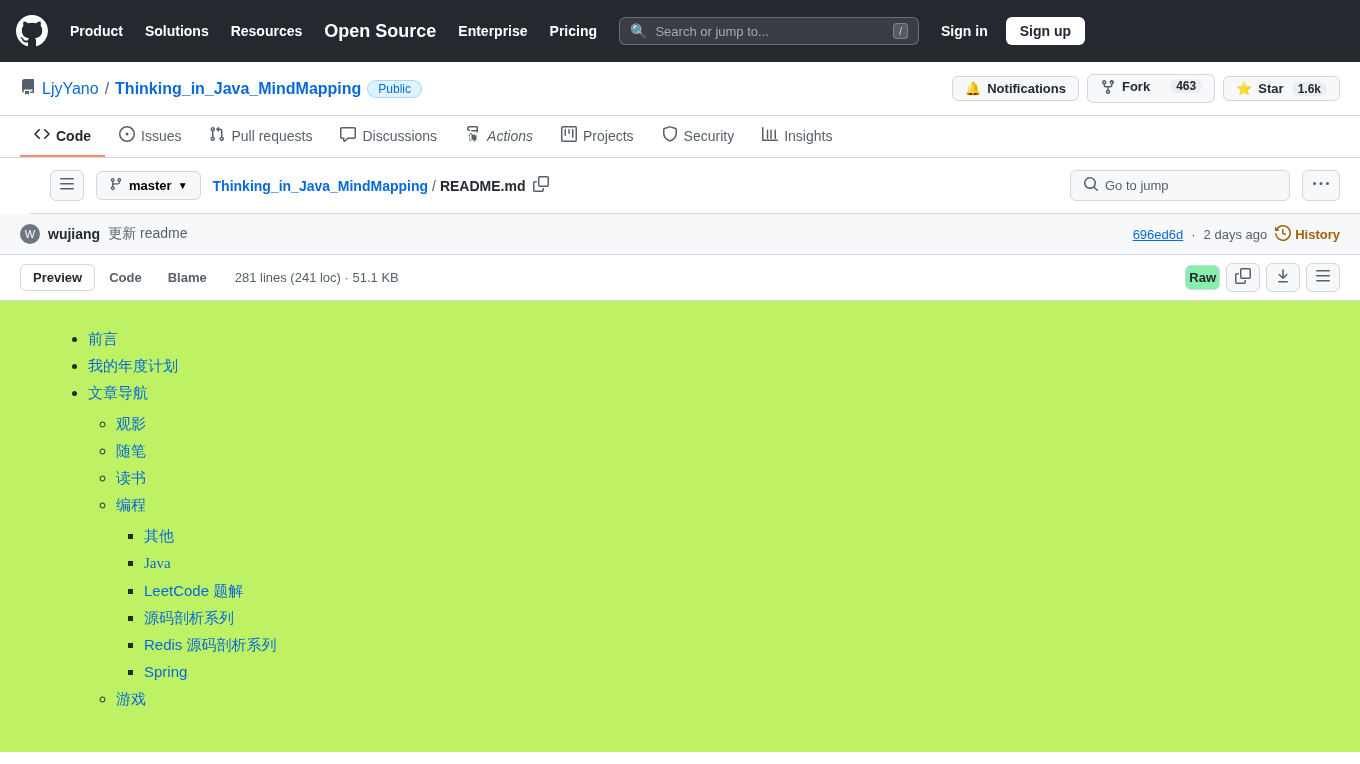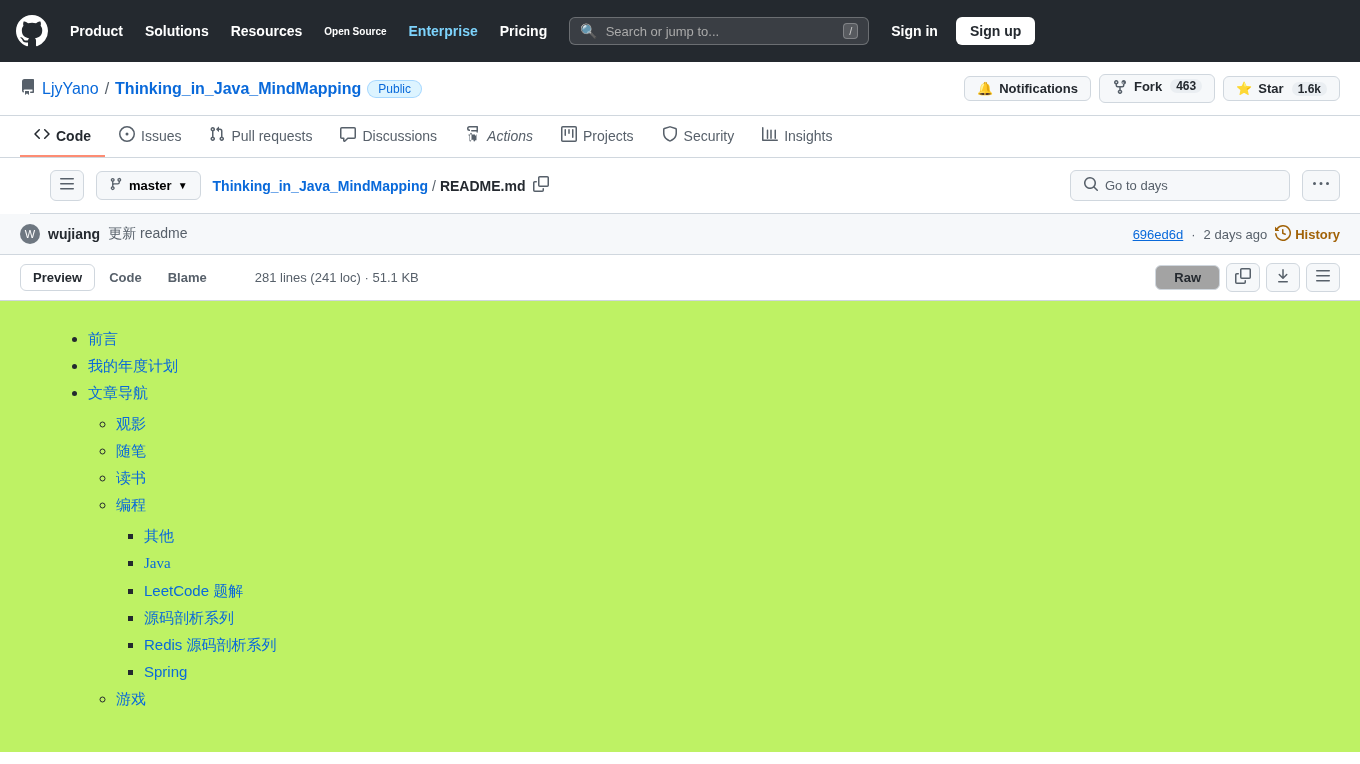--- a/index.html
+++ b/index.html
@@ -18,22 +18,22 @@
       -.08-.2-.36-1.02.08-2.12 0 0 .67-.21 2.2.82.64-.18 1.32-.27 2-.27.68 0
       1.36.09 2 .27 1.53-1.04 2.2-.82 2.2-.82.44 1.1.16 1.92.08 2.12.51.56.82
       1.27.82 2.15 0 3.07-1.87 3.75-3.65 3.95.29.25.54.73.54 1.48 0 1.07-.01
       1.93-.01 2.2 0 .21.15.46.55.38A8.013 8.013 0 0016 8c0-4.42-3.58-8-8-8z"></path>
     </svg>
   </span>
   <div style="display:flex;align-items:center;gap:2px;">
     <button style="color:#fff;font-size:14px;font-weight:600;padding:6px 10px;border-radius:6px;cursor:pointer;background:none;border:none;display:flex;align-items:center;gap:4px;">Product</button>
     <button style="color:#fff;font-size:14px;font-weight:600;padding:6px 10px;border-radius:6px;cursor:pointer;background:none;border:none;display:flex;align-items:center;gap:4px;">Solutions</button>
     <button style="color:#fff;font-size:14px;font-weight:600;padding:6px 10px;border-radius:6px;cursor:pointer;background:none;border:none;display:flex;align-items:center;gap:4px;">Resources</button>
-    <button style="color:#fff;font-size:10px;font-weight:600;padding:6px 10px;border-radius:6px;cursor:pointer;background:none;border:none;display:flex;align-items:center;gap:4px;">Open Source</button>
-    <button style="color:#7dd3fc;font-size:14px;font-weight:600;padding:6px 10px;border-radius:6px;cursor:pointer;background:none;border:none;display:flex;align-items:center;gap:4px;">Enterprise</button>
+    <button style="color:#fff;font-size:18px;font-weight:600;padding:6px 10px;border-radius:6px;cursor:pointer;background:none;border:none;display:flex;align-items:center;gap:4px;">Open Source</button>
+    <button style="color:#ffffff;font-size:14px;font-weight:600;padding:6px 10px;border-radius:6px;cursor:pointer;background:none;border:none;display:flex;align-items:center;gap:4px;">Enterprise</button>
     <button style="color:#fff;font-size:14px;font-weight:600;padding:6px 10px;border-radius:6px;cursor:pointer;background:none;border:none;display:flex;align-items:center;gap:4px;">Pricing</button>
   </div>
   <div style="flex:1;max-width:300px;display:flex;align-items:center;background:rgba(255,255,255,0.1);border:1px solid rgba(255,255,255,0.25);border-radius:6px;padding:5px 10px;gap:8px;cursor:text;">
     <span style="color:#aaa;font-size:14px;">🔍</span>
     <span style="color:#aaa;font-size:13px;flex:1;">Search or jump to...</span>
     <span style="background:rgba(255,255,255,0.15);border:1px solid rgba(255,255,255,0.25);border-radius:4px;padding:1px 5px;font-size:11px;color:#ccc;">/</span>
   </div>
   <div style="display:flex;align-items:center;gap:8px;">
     <button style="color:#fff;background:none;border:none;font-size:14px;font-weight:600;padding:6px 10px;cursor:pointer;">Sign in</button>
     <button style="color:#24292f;background:#fff;border:none;border-radius:6px;font-size:14px;font-weight:600;padding:6px 14px;cursor:pointer;">Sign up</button>
@@ -57,21 +57,21 @@
       <span>🔔</span>
       <span>Notifications</span>
     </button>
     <button style="display:flex;align-items:flex-start;gap:6px;border:1px solid #d0d7de;border-radius:6px;padding:4px 12px;font-size:13px;font-weight:600;background:#f6f8fa;color:#24292f;cursor:pointer;">
       <span>
         <svg width="16" height="16" viewBox="0 0 16 16" fill="#57606a">
             <path d="M5 3.25a.75.75 0 11-1.5 0 .75.75 0 011.5 0zm0 2.122a2.25 2.25 0 10-1.5 0v.878A2.25 2.25 0 005.75 8.5h1.5v2.128a2.251 2.251 0 101.5 0V8.5h1.5a2.25 2.25 0 002.25-2.25v-.878a2.25 2.25 0 10-1.5 0v.878a.75.75 0 01-.75.75h-4.5A.75.75 0 015 6.25v-.878zm3.75 7.378a.75.75 0 11-1.5 0 .75.75 0 011.5 0zm3-8.75a.75.75 0 11-1.5 0 .75.75 0 011.5 0z"></path>
           </svg>
       </span>
       <span>Fork</span>
-      <span style="background:#eaeef2;border-radius:20px;padding:0 6px;font-size:12px;margin-left:2px;">463</span>
+      <span style="background:#eaeef2;border-radius:20px;padding:0 6px;font-size:12px;margin-left:14px;">463</span>
     </button>
     <button style="display:flex;align-items:center;gap:6px;border:1px solid #d0d7de;border-radius:6px;padding:4px 12px;font-size:13px;font-weight:600;background:#f6f8fa;color:#24292f;cursor:pointer;">
       <span>⭐</span>
       <span>Star</span>
       <span style="background:#eaeef2;border-radius:20px;padding:0 6px;font-size:12px;margin-left:2px;">1.6k</span>
     </button>
   </div>
 </div>
 
 <div style="display:flex;align-items:center;padding:0 20px;border-bottom:1px solid #d0d7de;background:#fff;">
@@ -167,21 +167,21 @@
           <path fill-rule="evenodd" d="M5 1.75C5 .784 5.784 0 6.75 0h7.5C15.216 0 16 .784 16 1.75v7.5A1.75 1.75 0 0114.25 11h-7.5A1.75 1.75 0 015 9.25v-7.5zm1.75-.25a.25.25 0 00-.25.25v7.5c0 .138.112.25.25.25h7.5a.25.25 0 00.25-.25v-7.5a.25.25 0 00-.25-.25h-7.5z"></path>
         </svg>
     </button>
   </div>
   <div style="display:flex;align-items:center;gap:6px;border:1px solid #d0d7de;border-radius:6px;padding:5px 12px;background:#f6f8fa;min-width:220px;color:#57606a;font-size:13px;cursor:text;">
     <span style="color:#57606a;">
       <svg width="16" height="16" viewBox="0 0 16 16" fill="currentColor">
           <path fill-rule="evenodd" d="M11.5 7a4.499 4.499 0 11-8.998 0A4.499 4.499 0 0111.5 7zm-.82 4.74a6 6 0 111.06-1.06l3.04 3.04a.75.75 0 11-1.06 1.06L10.68 11.74z"></path>
         </svg>
     </span>
-    <span>Go to days</span>
+    <span>Go to jump</span>
   </div>
   <button style="border:1px solid #d0d7de;border-radius:6px;padding:5px 10px;background:#f6f8fa;cursor:pointer;font-size:14px;color:#57606a;">
     <svg width="16" height="16" viewBox="0 0 16 16" fill="currentColor">
         <path d="M8 9a1.5 1.5 0 100-3 1.5 1.5 0 000 3zM1.5 9a1.5 1.5 0 100-3 1.5 1.5 0 000 3zm13 0a1.5 1.5 0 100-3 1.5 1.5 0 000 3z"></path>
       </svg>
   </button>
 </div>
 
 <div style="display:flex;align-items:center;padding:10px 20px;background:#f6f8fa;border-bottom:1px solid #d0d7de;gap:8px;">
   <div style="width:20px;height:20px;border-radius:50%;background:#6e7781;display:flex;align-items:center;justify-content:center;font-size:11px;color:#fff;flex-shrink:0;overflow:hidden;">W</div>
@@ -195,29 +195,29 @@
       <span>
         <svg width="16" height="16" viewBox="0 0 16 16" fill="currentColor">
             <path fill-rule="evenodd" d="M1.643 3.143L.427 1.927A.25.25 0 000 2.104V5.75c0 .138.112.25.25.25h3.646a.25.25 0 00.177-.427L2.715 4.215a6.5 6.5 0 11-1.18 4.458.75.75 0 10-1.493.154 8.001 8.001 0 101.6-5.684zM7.75 4a.75.75 0 01.75.75v2.992l2.028.812a.75.75 0 01-.557 1.392l-2.5-1A.75.75 0 017 8.25v-3.5A.75.75 0 017.75 4z"></path>
           </svg>
       </span>
       <span>History</span>
     </button>
   </div>
 </div>
 
-<div style="display:flex;align-items:center;padding:8px 20px;border-bottom:1px solid #d0d7de;background:#fff;gap:20px;">
+<div style="display:flex;align-items:center;padding:8px 20px;border-bottom:1px solid #d0d7de;background:#fff;gap:0;">
   <div style="display:flex;gap:2px;">
     <button style="padding:5px 12px;font-size:13px;font-weight:600;cursor:pointer;border-radius:6px;color:#24292f;background:#fff;border:1px solid #d0d7de;">Preview</button>
     <button style="padding:5px 12px;font-size:13px;font-weight:600;cursor:pointer;border-radius:6px;color:#57606a;background:none;border:none;">Code</button>
     <button style="padding:5px 12px;font-size:13px;font-weight:600;cursor:pointer;border-radius:6px;color:#57606a;background:none;border:none;">Blame</button>
   </div>
   <span style="margin-left:16px;color:#57606a;font-size:13px;">281 lines (241 loc) · 51.1 KB</span>
   <div style="margin-left:auto;display:flex;align-items:center;gap:6px;">
-    <button style="border:1px solid #d0d7de;border-radius:6px;padding:4px 18px;background:#a3a3a3;cursor:pointer;font-size:13px;color:#24292f;font-weight:600;">Raw</button>
+    <button style="border:1px solid #d0d7de;border-radius:6px;padding:4px 3px;background:#86efac;cursor:pointer;font-size:13px;color:#24292f;font-weight:600;">Raw</button>
     <button style="border:1px solid #d0d7de;border-radius:6px;padding:4px 8px;background:#f6f8fa;cursor:pointer;font-size:13px;color:#57606a;">
       <svg width="16" height="16" viewBox="0 0 16 16" fill="currentColor">
           <path fill-rule="evenodd" d="M0 6.75C0 5.784.784 5 1.75 5h1.5a.75.75 0 010 1.5h-1.5a.25.25 0 00-.25.25v7.5c0 .138.112.25.25.25h7.5a.25.25 0 00.25-.25v-1.5a.75.75 0 011.5 0v1.5A1.75 1.75 0 019.25 16h-7.5A1.75 1.75 0 010 14.25v-7.5z"></path>
           <path fill-rule="evenodd" d="M5 1.75C5 .784 5.784 0 6.75 0h7.5C15.216 0 16 .784 16 1.75v7.5A1.75 1.75 0 0114.25 11h-7.5A1.75 1.75 0 015 9.25v-7.5zm1.75-.25a.25.25 0 00-.25.25v7.5c0 .138.112.25.25.25h7.5a.25.25 0 00.25-.25v-7.5a.25.25 0 00-.25-.25h-7.5z"></path>
         </svg>
     </button>
     <button style="border:1px solid #d0d7de;border-radius:6px;padding:4px 8px;background:#f6f8fa;cursor:pointer;font-size:13px;color:#57606a;">
       <svg width="16" height="16" viewBox="0 0 16 16" fill="currentColor">
           <path d="M7.47 10.78a.75.75 0 001.06 0l3.75-3.75a.75.75 0 00-1.06-1.06L8.75 8.44V1.75a.75.75 0 00-1.5 0v6.69L4.78 5.97a.75.75 0 00-1.06 1.06l3.75 3.75zM3.75 13a.75.75 0 000 1.5h8.5a.75.75 0 000-1.5h-8.5z"></path>
         </svg>

